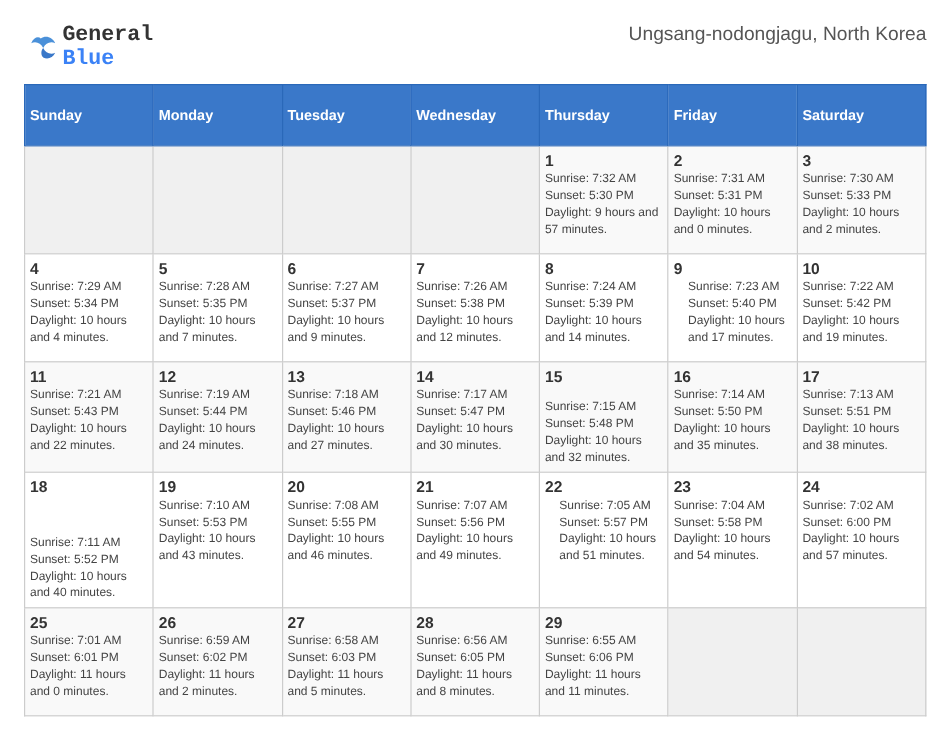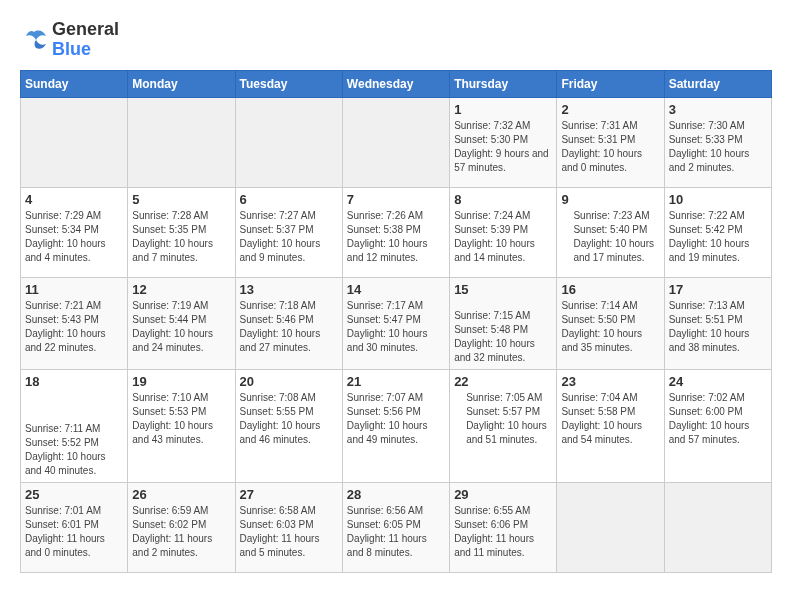--- a/index.html
+++ b/index.html
@@ -13,20 +13,21 @@
     .header-area {
       display: flex;
       justify-content: space-between;
       align-items: flex-start;
       margin-bottom: 10px;
     }
     .logo {
       display: flex;
       align-items: center;
       gap: 4px;
+      font-family: Liberation Mono, monospace;
     }
     .logo-text {
       font-size: 18px;
       font-weight: bold;
       color: #333;
       line-height: 1.1;
     }
     .logo-text span {
       color: #4a90d9;
     }
@@ -48,21 +49,21 @@
       color: #555;
     }
     table {
       width: 100%;
       border-collapse: collapse;
       font-size: 11px;
     }
     thead tr th {
       background-color: #3a78c9;
       color: #fff;
-      padding: 6px 4px;
+      padding: 18px 4px;
       text-align: left;
       font-size: 12px;
       font-weight: bold;
       border: 1px solid #2a68b9;
     }
     tbody tr td {
       border: 1px solid #ccc;
       vertical-align: top;
       padding: 4px;
       width: 14.28%;
@@ -100,20 +101,21 @@
     <svg class="logo-bird" viewBox="0 0 28 24">
       <path d="M14,4 C18,1 24,3 26,8 C22,6 18,8 16,12 C14,8 10,6 6,8 C8,3 12,2 14,4 Z" fill="#4a90d9"></path>
       <path d="M16,12 C18,16 22,18 26,16 C24,20 20,22 16,20 C14,18 14,14 16,12 Z" fill="#3a78c9"></path>
     </svg>
     <div class="logo-text">
       <div>General</div>
       <div><span style="color:#3b82f6;">Blue</span></div>
     </div>
   </div>
   <div class="title-area">
+    <div class="calendar-subtitle">Ungsang-nodongjagu, North Korea</div>
   </div>
 </div>
 
 <table>
   <thead>
     <tr id="header-row">
         <th>Sunday</th>
         <th>Monday</th>
         <th>Tuesday</th>
         <th>Wednesday</th>

